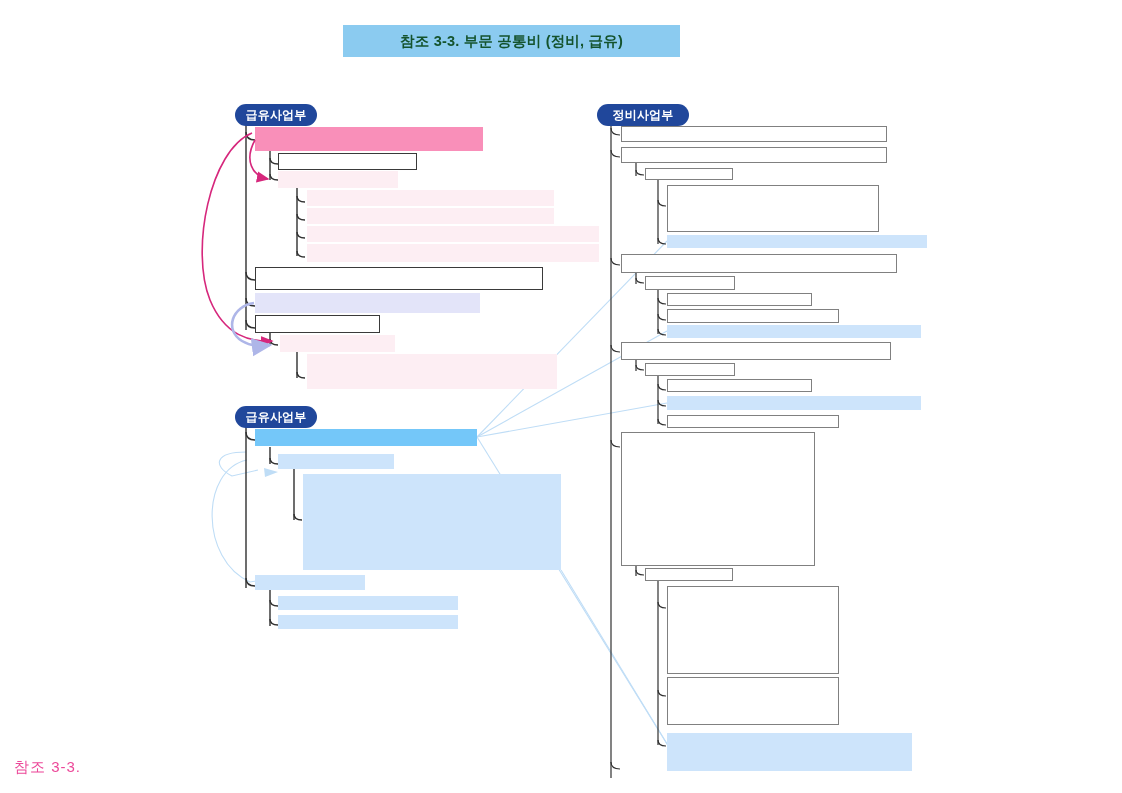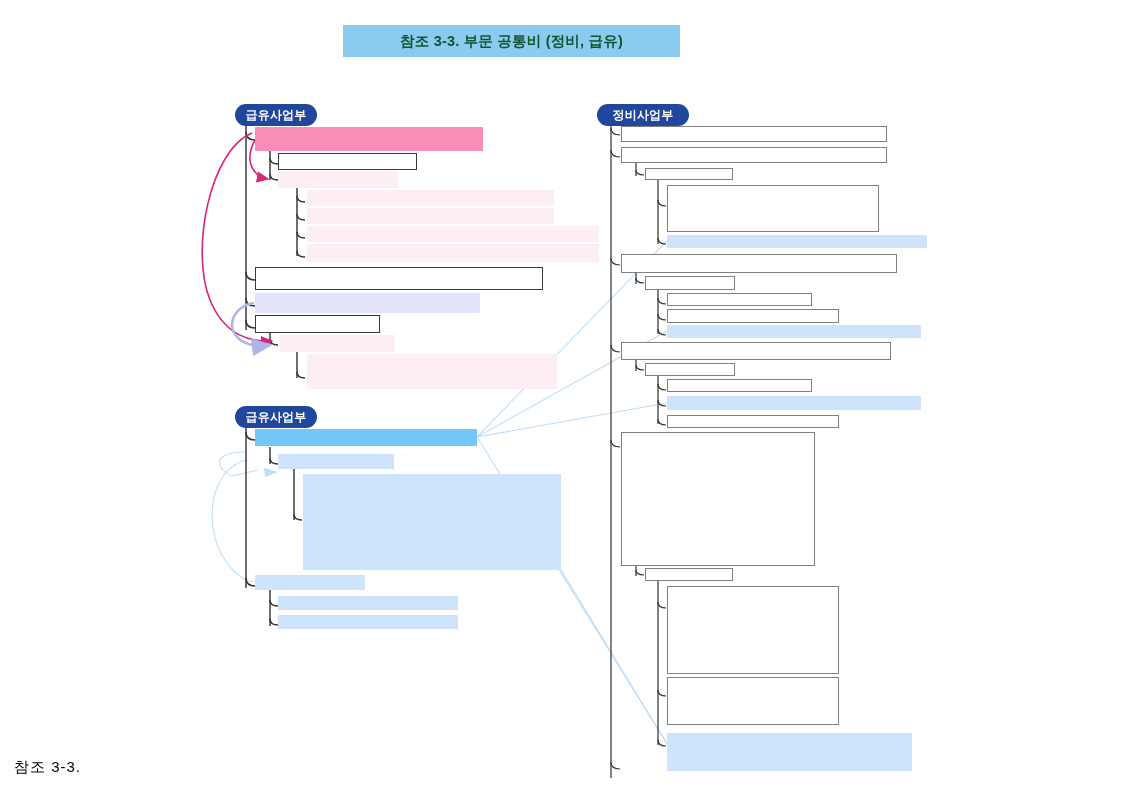--- a/index.html
+++ b/index.html
@@ -24,21 +24,21 @@
   .bar{position:absolute;z-index:4;box-sizing:border-box;}
   .bar.pink-strong{background:#F98FB9;}
   .bar.pink-pale{background:#FDEEF3;}
   .bar.lavender{background:#E3E4F9;}
   .bar.blue-strong{background:#74C7F9;}
   .bar.blue-pale{background:#CDE4FB;}
   .bar.outline{background:#ffffff;border:1px solid #3a3a3a;}
   .bar.outline-grey{background:#ffffff;border:1px solid #808080;}
 
   
-  .footer{position:absolute;left:14px;top:758px;font-size:15px;color:#000000;
+  .footer{position:absolute;left:14px;top:758px;font-size:15px;color:#ec4899;
       letter-spacing:1px;}
 
   svg.links{position:absolute;left:0;top:0;width:1122px;height:793px;
       z-index:2;pointer-events:none;}
   svg.links-top{z-index:5;}
 </style>
 </head>
 <body>
 
 <div id="canvas">

